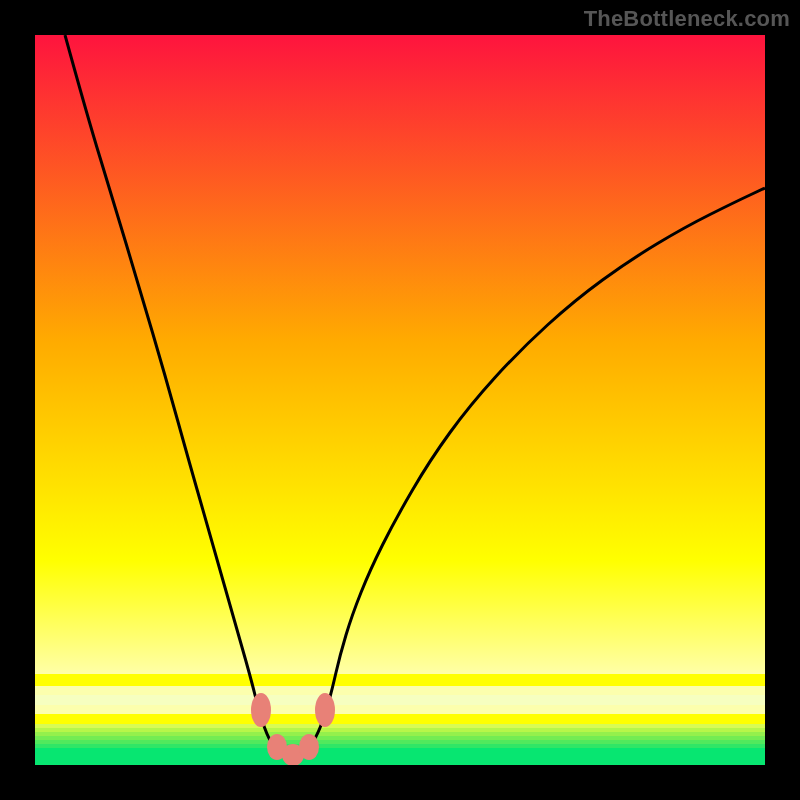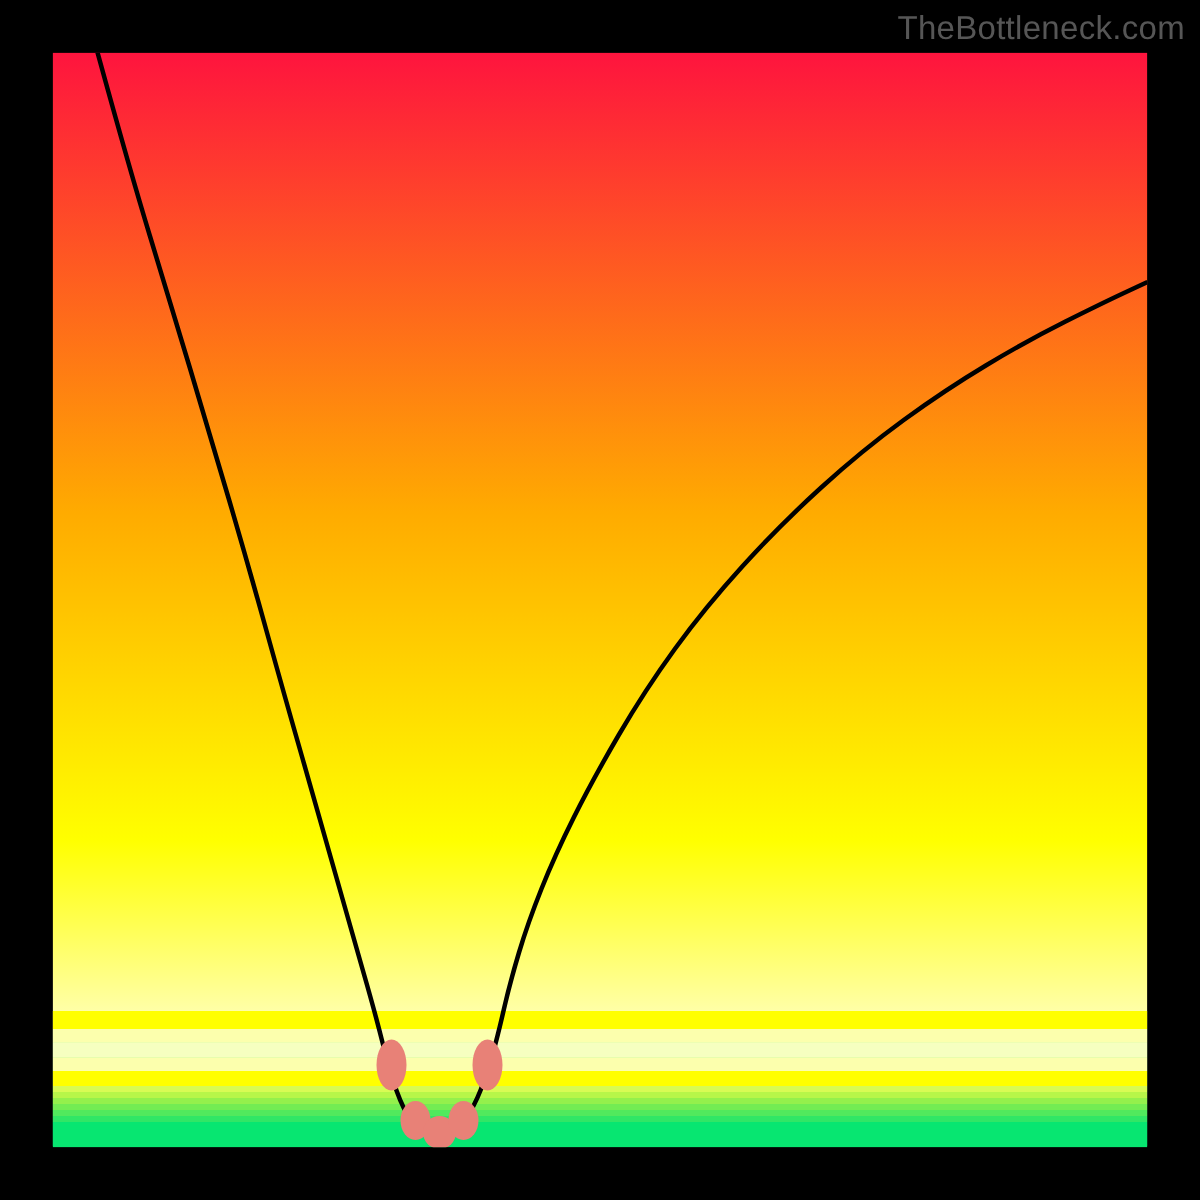--- a/index.html
+++ b/index.html
@@ -27,21 +27,21 @@
     display: block;
     width: 730px;
     height: 730px;
   }
   .watermark {
     position: absolute;
     top: 6px;
     right: 10px;
     font-family: Arial, Helvetica, sans-serif;
     font-size: 22px;
-    font-weight: 400;
+    font-weight: 700;
     color: #565656;
     letter-spacing: 0.2px;
     user-select: none;
   }
 </style>
 </head>
 <body>
 
 <div class="stage">
   <div class="watermark">TheBottleneck.com</div>

